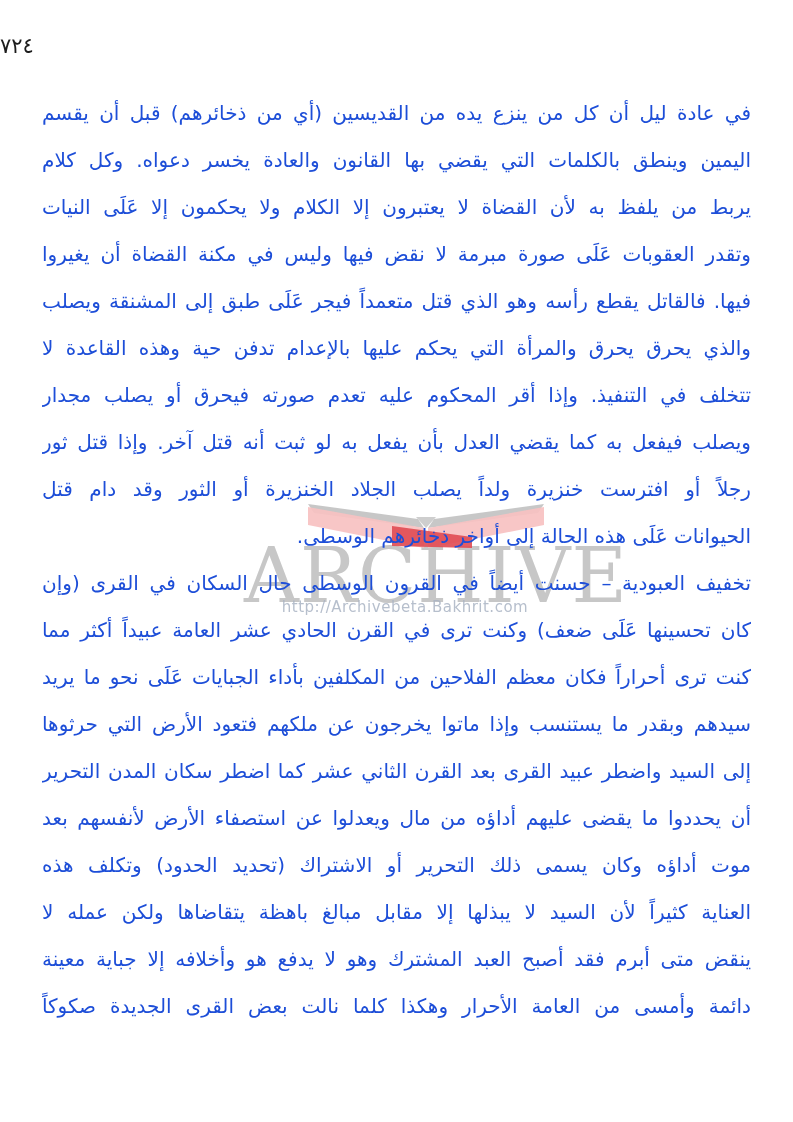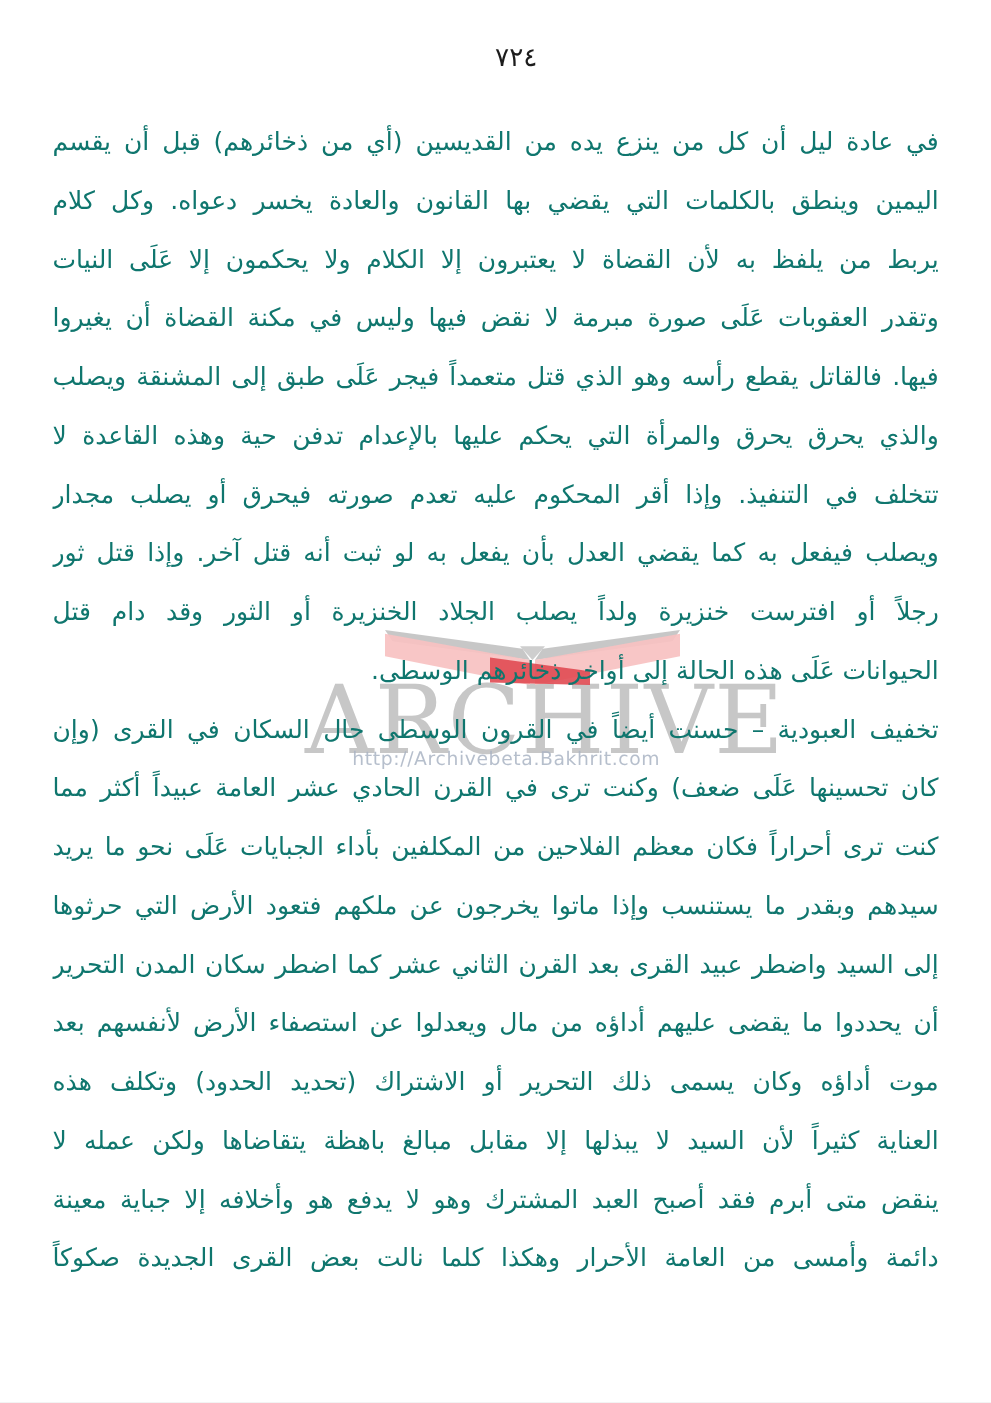--- a/index.html
+++ b/index.html
@@ -6,24 +6,23 @@
   .page{
     position:relative;
     width:793px;height:1122px;
     margin:0 auto;
     background:#ffffff;
     overflow:hidden;
     font-family:"DejaVu Sans",sans-serif;
   }
   .page-number{
     position:absolute;top:34px;left:0;right:0;
-    text-align:center;
+    text-align:left;
     font-size:21px;color:#1c1c1c;
     direction:rtl;
-    padding-left:33px;
   }
   
   .watermark{position:absolute;inset:0;z-index:1;pointer-events:none;}
   .wm-text{
     position:absolute;top:540px;left:244px;width:362px;
     font-family:"DejaVu Serif",serif;
     font-size:76px;line-height:72px;
     letter-spacing:1px;
     color:#c7c7c7;
     text-align:center;
@@ -34,21 +33,21 @@
     position:absolute;top:598px;left:240px;width:330px;
     font-size:15px;color:#aab4c4;opacity:.85;
     text-align:center;letter-spacing:.5px;
     z-index:3;
   }
   
   .body-text{
     position:absolute;top:90px;right:42px;left:42px;
     direction:rtl;
     z-index:4;
-    color:#0f766e;
+    color:#1d4ed8;
   }
   .line{
     font-size:20px;
     line-height:47px;
     height:47px;
     overflow:hidden;
     text-align:justify;
     text-align-last:justify;
     white-space:nowrap;
   }

